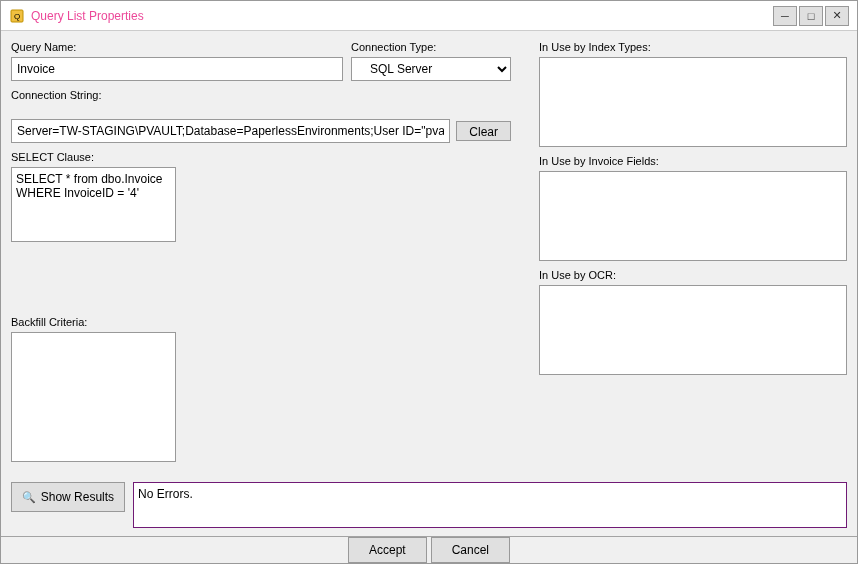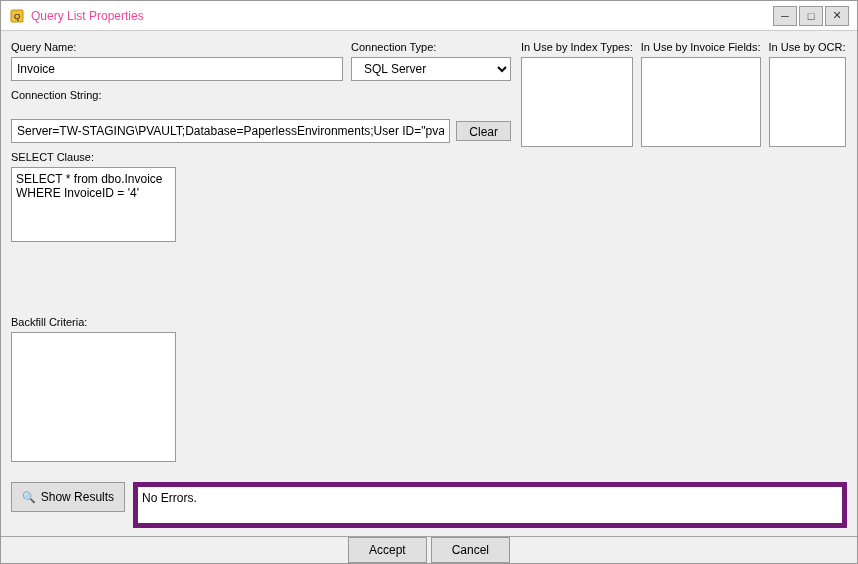--- a/index.html
+++ b/index.html
@@ -70,22 +70,23 @@
     }
     .left-panel {
       flex: 0 0 500px;
       display: flex;
       flex-direction: column;
       gap: 8px;
     }
     .right-panel {
       flex: 1;
       display: flex;
-      flex-direction: row;
+      flex-direction: column;
       gap: 8px;
+      margin-left: 18px;
     }
 
     .form-row {
       display: flex;
       gap: 8px;
       align-items: flex-end;
     }
     .form-group {
       display: flex;
       flex-direction: column;
@@ -101,21 +102,21 @@
     }
     input[type="text"] {
       border: 1px solid #999;
       padding: 3px 5px;
       font-size: 12px;
       background: white;
       height: 24px;
     }
     select {
       border: 1px solid #999;
-      padding: 2px 8px;
+      padding: 2px 14px;
       font-size: 12px;
       background: white;
       height: 24px;
       cursor: pointer;
     }
 
     .connection-string-row {
       display: flex;
       flex-direction: column;
       gap: 16px;
@@ -181,21 +182,21 @@
       gap: 5px;
       height: 30px;
       white-space: nowrap;
     }
     .search-icon-small {
       font-size: 11px;
       color: #555;
     }
     .errors-textarea {
       flex: 1;
-      border: 5px solid #701a75;
+      border: 1px solid #701a75;
       background: white;
       padding: 4px;
       font-size: 12px;
       height: 46px;
       resize: none;
       font-family: 'Segoe UI', Tahoma, Geneva, Verdana, sans-serif;
     }
 
     .footer {
       display: flex;

